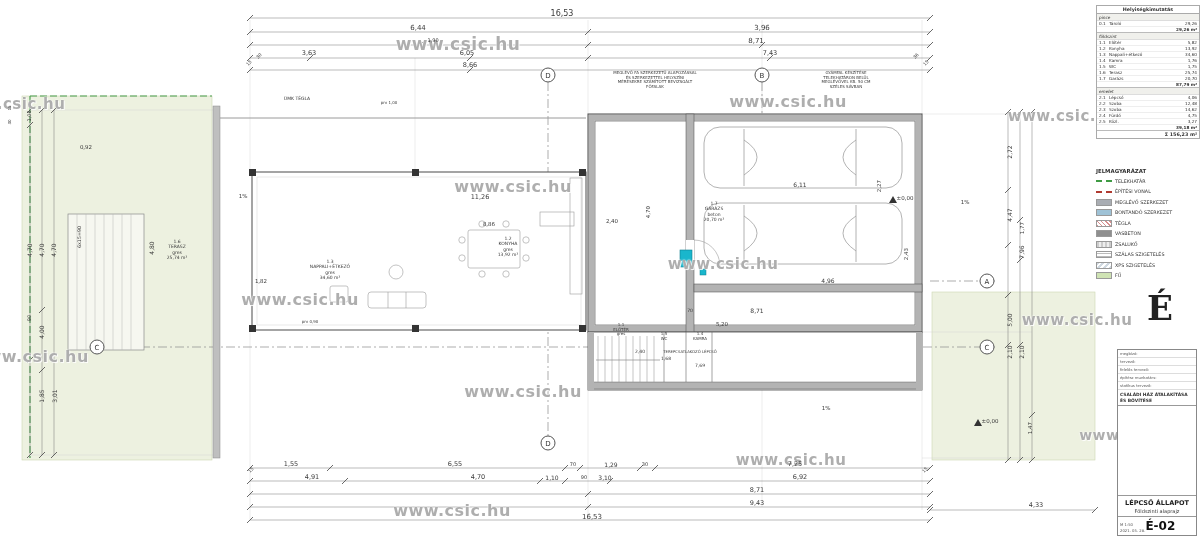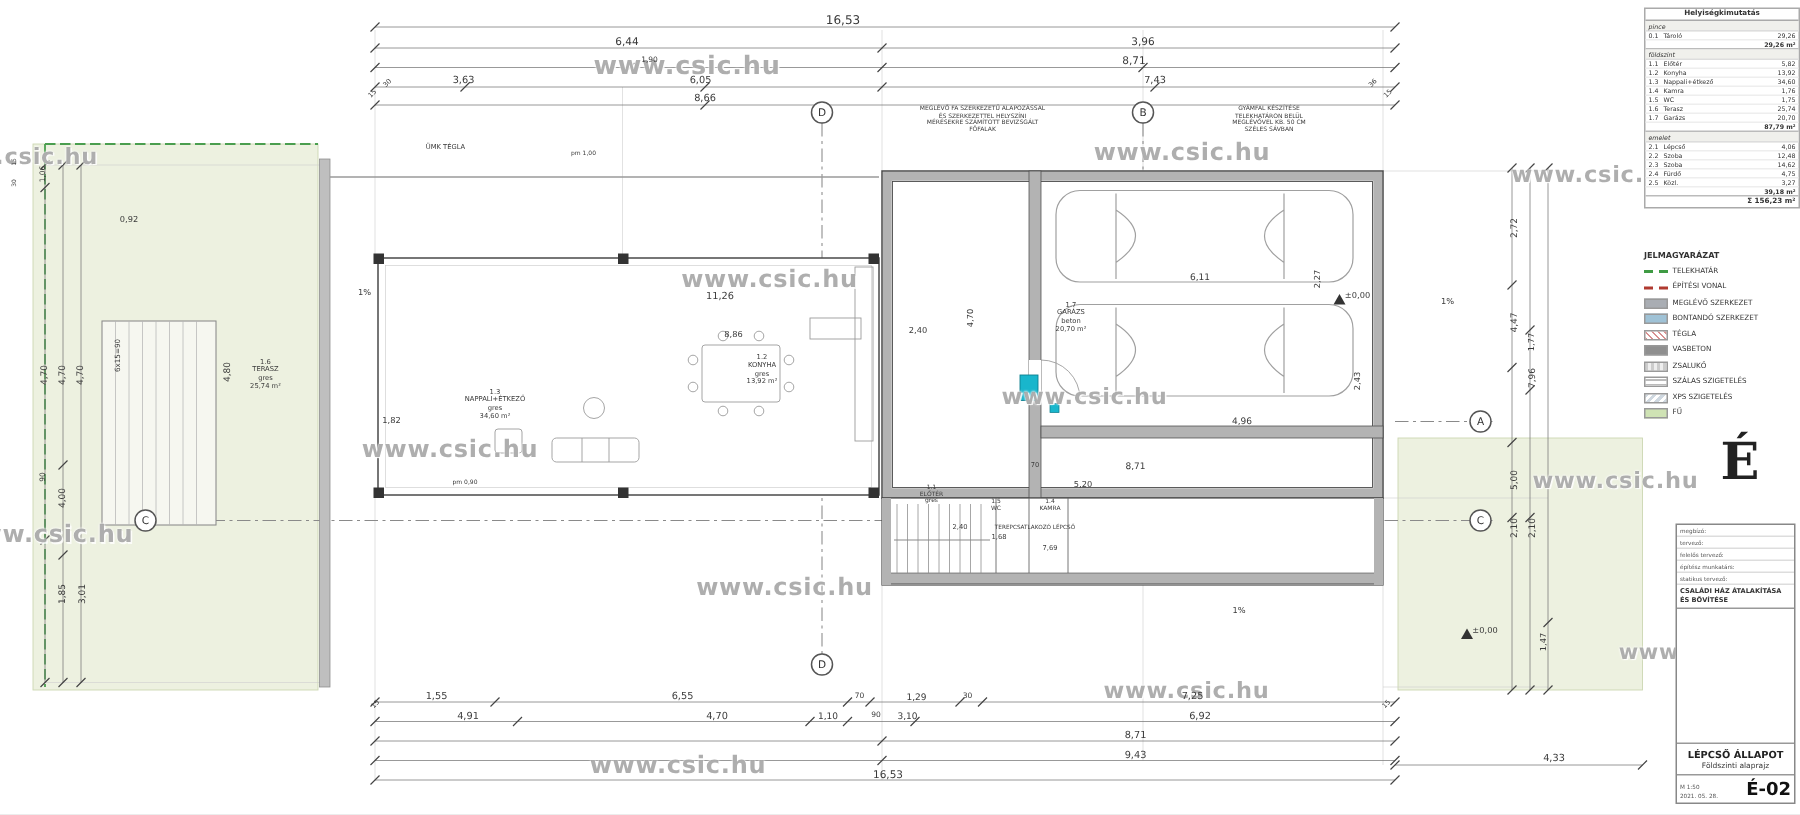--- a/index.html
+++ b/index.html
@@ -45,21 +45,21 @@
          font-family:"DejaVu Serif",serif;font-weight:bold;font-size:34px;color:#222;}
   
   #title-block{position:absolute;left:1117px;top:349px;width:80px;height:187px;border:1px solid #888;
                background:#fff;box-sizing:border-box;display:flex;flex-direction:column;
                font-size:3.8px;color:#555;}
   .tb-line{padding:1px 2px;border-bottom:0.5px solid #ddd;}
   .tb-project{font-weight:bold;font-size:4.4px;color:#333;padding:2px;border-bottom:0.5px solid #999;line-height:1.3;}
   .tb-sp{flex:1;}
   .tb-status{font-weight:bold;font-size:6.5px;color:#222;text-align:center;padding:3px 0 1px;border-top:0.5px solid #999;}
   .tb-sheet{font-size:5px;color:#333;text-align:center;padding-bottom:2px;border-bottom:0.5px solid #999;}
-  .tb-bottom{display:flex;align-items:flex-end;justify-content:space-between;padding:2px;}
+  .tb-bottom{display:flex;align-items:flex-end;padding:2px;}
   .tb-meta{display:flex;flex-direction:column;gap:1px;font-size:3.8px;}
   .tb-number{font-size:12px;font-weight:bold;color:#111;}
 </style>
 </head>
 <body>
 
 <div id="canvas">
 
   <svg id="plan-svg" width="1200" height="543" viewBox="0 0 1200 543">
     <g>

